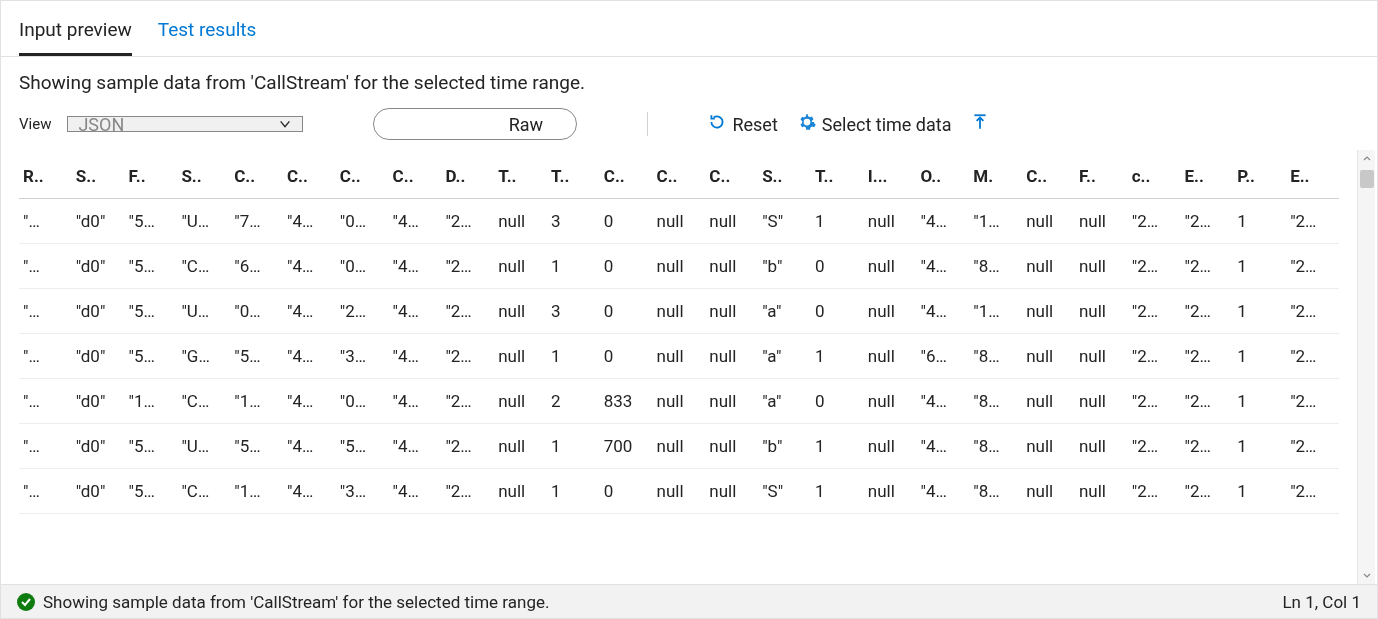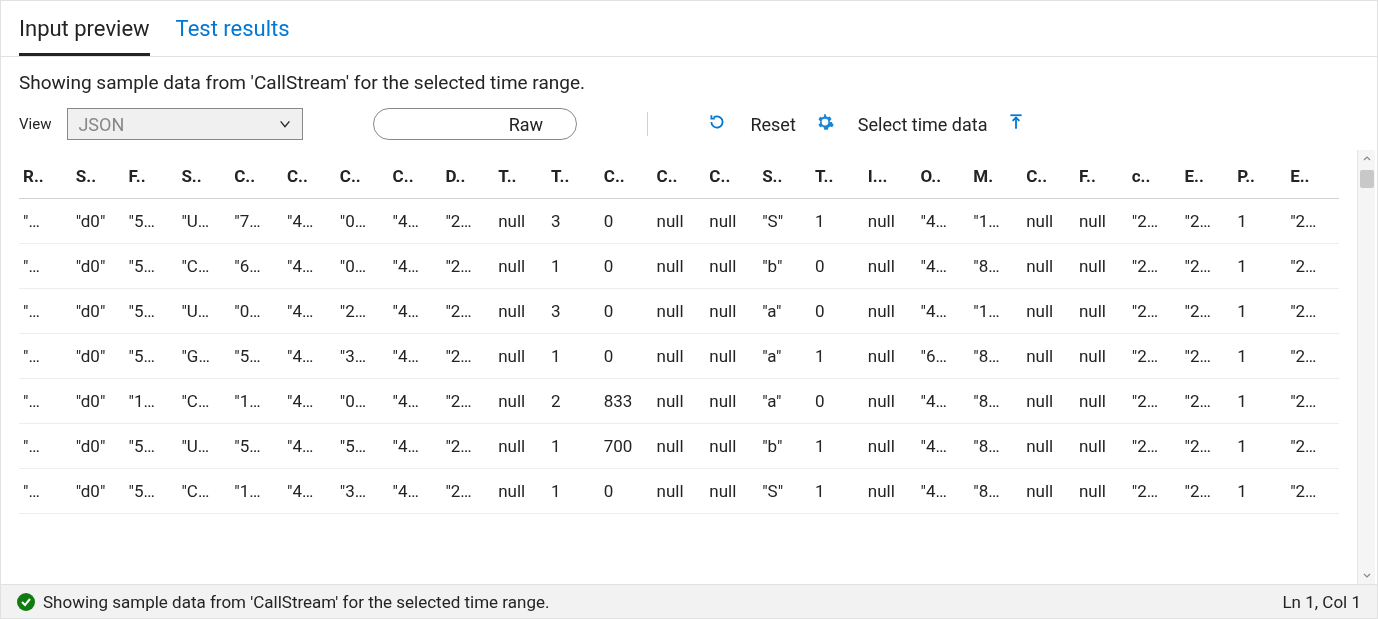--- a/index.html
+++ b/index.html
@@ -19,21 +19,21 @@
   
   .tabs {
     display: flex;
     align-items: flex-end;
     padding: 0 18px;
     border-bottom: 1px solid #e1e1e1;
     height: 56px;
     gap: 26px;
   }
   .tab {
-    font-size: 22px;
+    font-size: 19px;
     padding: 6px 0 12px 0;
     cursor: pointer;
     color: #0078d4;
     border-bottom: 3px solid transparent;
   }
   .tab.active {
     color: #242424;
     border-bottom: 3px solid #242424;
   }
 
@@ -50,21 +50,21 @@
     padding: 6px 18px 10px 18px;
     gap: 20px;
     font-size: 18px;
   }
   .view-label { font-size: 15px; margin-right: -4px;}
   .select-json {
     display: flex;
     align-items: center;
     justify-content: space-between;
     width: 236px;
-    height: 32px;
+    height: 16px;
     background: #f0f0f0;
     border: 1px solid #8a8886;
     padding: 0 10px;
     cursor: pointer;
   }
   .select-json span:first-child { color: #888; }
   .toggle-pill {
     display: flex;
     border: 1px solid #8a8886;
     border-radius: 16px;
@@ -87,21 +87,21 @@
     margin-top: 32px;
   }
   .vdiv {
     width: 1px;
     height: 24px;
     background: #d1d1d1;
   }
   .action {
     display: flex;
     align-items: center;
-    gap: 24px;
+    gap: 6px;
     cursor: pointer;
     color: #242424;
   }
   .action svg { width: 18px; height: 18px; }
   .icon-blue { color: #0078d4; }
 
   
   .table-wrap {
     flex: 1;
     overflow: hidden;

